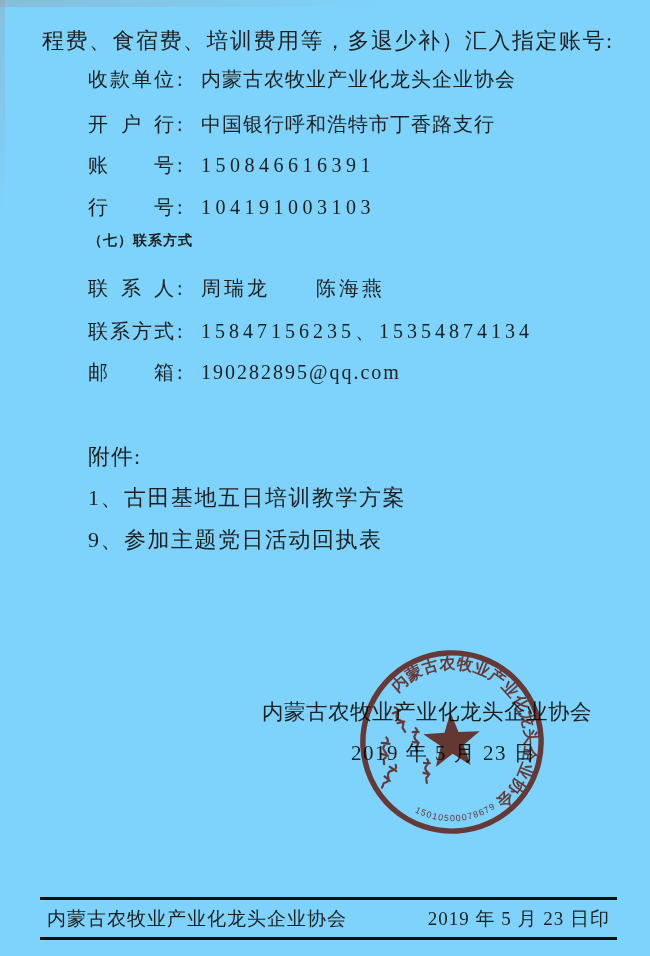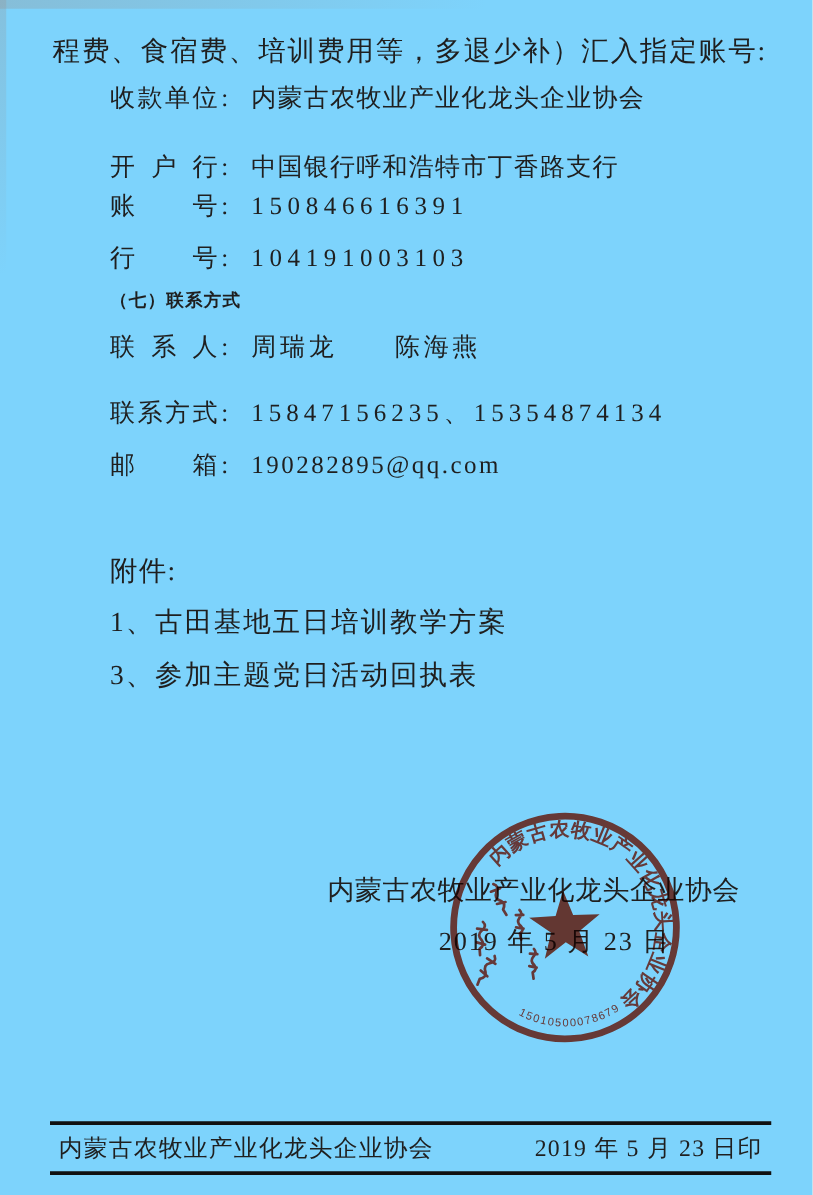--- a/index.html
+++ b/index.html
@@ -73,57 +73,57 @@
   <div class="scan-top"></div>
   <div class="scan-left"></div>
 
   <div class="body-line line1">程费、食宿费、培训费用等，多退少补）汇入指定账号:</div>
 
   <div class="row" style="top:68px">
     <span class="lbl">收款单位</span>
       <span class="colon">:</span>
       <span class="val">内蒙古农牧业产业化龙头企业协会</span>
   </div>
-  <div class="row" style="top:123px">
+  <div class="row" style="top:113px">
     <span class="lbl">开户行</span>
       <span class="colon">:</span>
       <span class="val">中国银行呼和浩特市丁香路支行</span>
   </div>
   <div class="row" style="top:154px">
     <span class="lbl">账号</span>
       <span class="colon">:</span>
       <span class="val num">150846616391</span>
   </div>
   <div class="row" style="top:196px">
     <span class="lbl">行号</span>
       <span class="colon">:</span>
       <span class="val num">104191003103</span>
   </div>
 
   <div class="heading">（七）联系方式</div>
 
-  <div class="row" style="top:267px">
+  <div class="row" style="top:277px">
     <span class="lbl">联系人</span>
       <span class="colon">:</span>
       <span class="val names">周瑞龙　　陈海燕</span>
   </div>
   <div class="row" style="top:320px">
     <span class="lbl">联系方式</span>
       <span class="colon">:</span>
       <span class="val phone">15847156235、15354874134</span>
   </div>
   <div class="row" style="top:361px">
     <span class="lbl">邮箱</span>
       <span class="colon">:</span>
       <span class="val email">190282895@qq.com</span>
   </div>
 
   <div class="body-line attach-heading">附件:</div>
   <div class="body-line attach-item1">1、古田基地五日培训教学方案</div>
-  <div class="body-line attach-item2">3、参加主题党日活动回执表</div>
+  <div class="body-line attach-item2">9、参加主题党日活动回执表</div>
 
   <div class="sig-org">内蒙古农牧业产业化龙头企业协会</div>
   <div class="sig-date">2019 年 5 月 23 日</div>
 
   <svg class="seal" viewBox="0 0 200 200" fill="none" stroke-linecap="round" stroke-linejoin="round">
 
     <circle cx="100" cy="100" r="90" stroke="#cc3526" stroke-width="5.5"></circle>
 
     <polygon fill="#c53322" points="100,70 107.1,90.3 128.5,90.7 111.4,103.7 117.6,124.3 100,112 82.4,124.3 88.6,103.7 71.5,90.7 92.9,90.3"></polygon>
 

